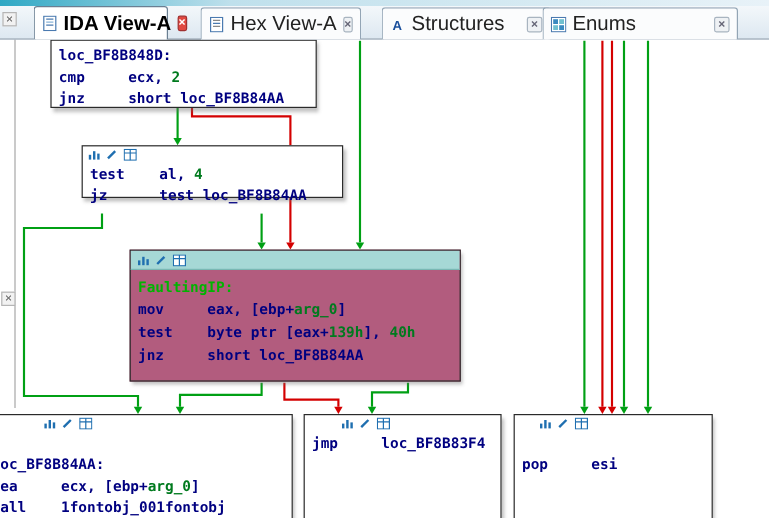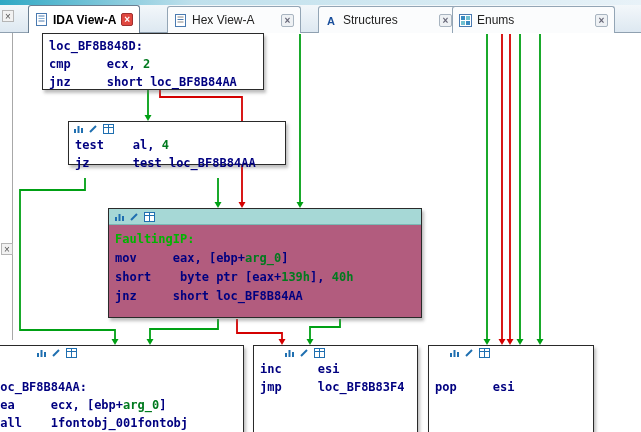--- a/index.html
+++ b/index.html
@@ -8,21 +8,21 @@
   
   .topstrip{position:absolute;left:0;top:0;width:641px;height:5px;z-index:22;
             background:linear-gradient(to right,#2fa8c4 0%,#bfe0ec 30%,#e8f2f8 100%);}
   .tabbar{position:absolute;left:0;top:0;width:641px;height:33px;z-index:20;
           background:linear-gradient(#f7fafc,#dde8f1);border-bottom:1px solid #8fa0b0;box-sizing:border-box;}
   .corner-close{position:absolute;left:2px;top:10px;width:12px;height:12px;line-height:11px;text-align:center;
                 font-size:10px;color:#555;background:#f2f2f2;border:1px solid #b5b5b5;box-sizing:border-box;cursor:default;}
   .tab{position:absolute;top:6px;height:27px;box-sizing:border-box;border:1px solid #93a5b5;border-bottom:none;
        border-radius:3px 3px 0 0;background:#fbfcfd;display:flex;align-items:center;padding:0 6px;gap:5px;}
   .tab.active{background:#ffffff;border-color:#6a7f92;height:28px;top:5px;z-index:21;}
-  .tablabel{font-size:12px;color:#222;white-space:nowrap;}
+  .tablabel{font-size:17px;color:#222;white-space:nowrap;}
   .tab.active .tablabel{font-weight:bold;color:#000;}
   .tabicon{display:inline-flex;width:13px;height:13px;}
   .tabclose{margin-left:auto;width:13px;height:13px;box-sizing:border-box;border-radius:2px;text-align:center;
             line-height:12px;font-size:10px;font-weight:bold;}
   .tabclose.red{background:var(--closered);border:1px solid #a03030;color:#fff;}
   .tabclose.gray{background:#eef1f4;border:1px solid #a8b4c0;color:#667;}
   
   .leftstrip{position:absolute;left:0;top:33px;width:13px;height:307px;background:#ffffff;z-index:15;
              border-right:1px solid #a8a8a8;box-sizing:border-box;}
   .strip-close{position:absolute;left:1px;top:210px;width:12px;height:12px;line-height:11px;text-align:center;
@@ -108,21 +108,21 @@
               <line x1="0.5" y1="3.5" x2="10.5" y2="3.5" stroke="#1f6fb0"></line>
               <line x1="5.5" y1="0.5" x2="5.5" y2="9.5" stroke="#1f6fb0"></line>
             </svg>
           </span>
         </div>
         <div class="body">
           <div class="code-line"><span class="c-ins">test    al, </span><span class="c-num">4</span></div>
           <div class="code-line"><span class="c-ins">jz      test loc_BF8B84AA</span></div>
         </div>
       </div>
-      <div class="block pink" style="left: 108px; top: 208px; width: 314px; height: 110px;">
+      <div class="block pink" style="left: 108px; top: 208px; width: 276px; height: 110px;">
         <div class="titlebar teal" style="padding-left: 5px;">
           <span class="tb-icon">
             <svg width="11" height="10">
               <rect x="1" y="5" width="2" height="4" fill="#1f6fb0"></rect>
               <rect x="4.5" y="2" width="2" height="7" fill="#1f6fb0"></rect>
               <rect x="8" y="4" width="2" height="5" fill="#1f6fb0"></rect>
             </svg>
           </span>
           <span class="tb-icon">
             <svg width="11" height="10">
@@ -133,21 +133,21 @@
             <svg width="11" height="10">
               <rect x="0.5" y="0.5" width="10" height="9" fill="#fff" stroke="#1f6fb0"></rect>
               <line x1="0.5" y1="3.5" x2="10.5" y2="3.5" stroke="#1f6fb0"></line>
               <line x1="5.5" y1="0.5" x2="5.5" y2="9.5" stroke="#1f6fb0"></line>
             </svg>
           </span>
         </div>
         <div class="body">
           <div class="code-line"><span class="c-fault">FaultingIP:</span></div>
           <div class="code-line"><span class="c-ins">mov     eax, [ebp+</span><span class="c-num">arg_0</span><span class="c-ins">]</span></div>
-          <div class="code-line"><span class="c-ins">short    byte ptr [eax+</span><span class="c-num">139h</span><span class="c-ins">], </span><span class="c-num">40h</span></div>
+          <div class="code-line"><span class="c-ins">test    byte ptr [eax+</span><span class="c-num">139h</span><span class="c-ins">], </span><span class="c-num">40h</span></div>
           <div class="code-line"><span class="c-ins">jnz     short loc_BF8B84AA</span></div>
         </div>
       </div>
       <div class="block" style="left: -14px; top: 345px; width: 258px; height: 120px;">
         <div class="titlebar plain" style="padding-left: 49px;">
           <span class="tb-icon">
             <svg width="11" height="10">
               <rect x="1" y="5" width="2" height="4" fill="#1f6fb0"></rect>
               <rect x="4.5" y="2" width="2" height="7" fill="#1f6fb0"></rect>
               <rect x="8" y="4" width="2" height="5" fill="#1f6fb0"></rect>
@@ -189,21 +189,20 @@
           </span>
           <span class="tb-icon">
             <svg width="11" height="10">
               <rect x="0.5" y="0.5" width="10" height="9" fill="#fff" stroke="#1f6fb0"></rect>
               <line x1="0.5" y1="3.5" x2="10.5" y2="3.5" stroke="#1f6fb0"></line>
               <line x1="5.5" y1="0.5" x2="5.5" y2="9.5" stroke="#1f6fb0"></line>
             </svg>
           </span>
         </div>
         <div class="body">
-          <div class="code-line"><span class="c-ins">inc     esi</span></div>
           <div class="code-line"><span class="c-ins">jmp     loc_BF8B83F4</span></div>
         </div>
       </div>
       <div class="block" style="left: 428px; top: 345px; width: 166px; height: 120px;">
         <div class="titlebar plain" style="padding-left: 20px;">
           <span class="tb-icon">
             <svg width="11" height="10">
               <rect x="1" y="5" width="2" height="4" fill="#1f6fb0"></rect>
               <rect x="4.5" y="2" width="2" height="7" fill="#1f6fb0"></rect>
               <rect x="8" y="4" width="2" height="5" fill="#1f6fb0"></rect>

